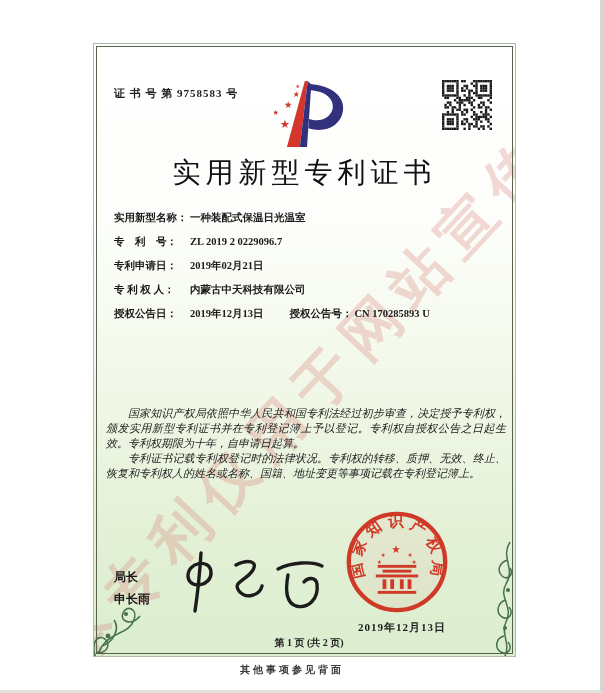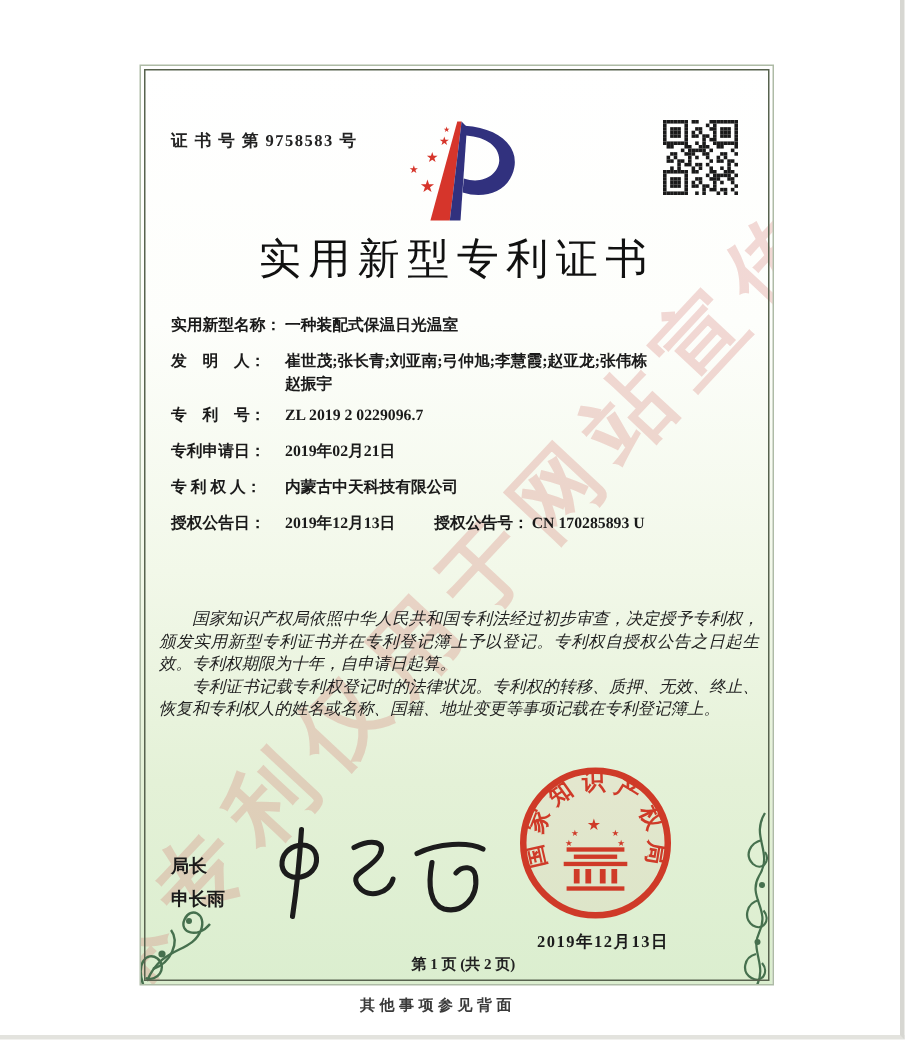--- a/index.html
+++ b/index.html
@@ -317,27 +317,20 @@
         </g>
       </svg>
 
     <div class="title">实用新型专利证书</div>
 
     <div class="fields">
       <div class="frow">
         <span class="lab">实用新型名称：</span>
         <span class="val">一种装配式保温日光温室</span>
       </div>
-      <div class="frow tight">
-        <span class="lab">发　明　人：</span>
-        <span class="val">
-          <span style="display:block">崔世茂;张长青;刘亚南;弓仲旭;李慧霞;赵亚龙;张伟栋</span>
-          <span style="display:block">赵振宇</span>
-        </span>
-      </div>
       <div class="frow">
         <span class="lab">专　利　号：</span>
         <span class="val">ZL 2019 2 0229096.7</span>
       </div>
       <div class="frow">
         <span class="lab">专利申请日：</span>
         <span class="val">2019年02月21日</span>
       </div>
       <div class="frow">
         <span class="lab">专 利 权 人：</span>

